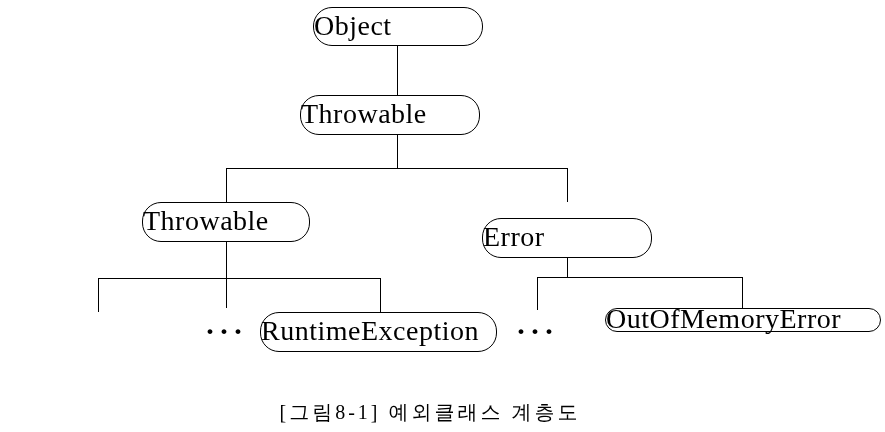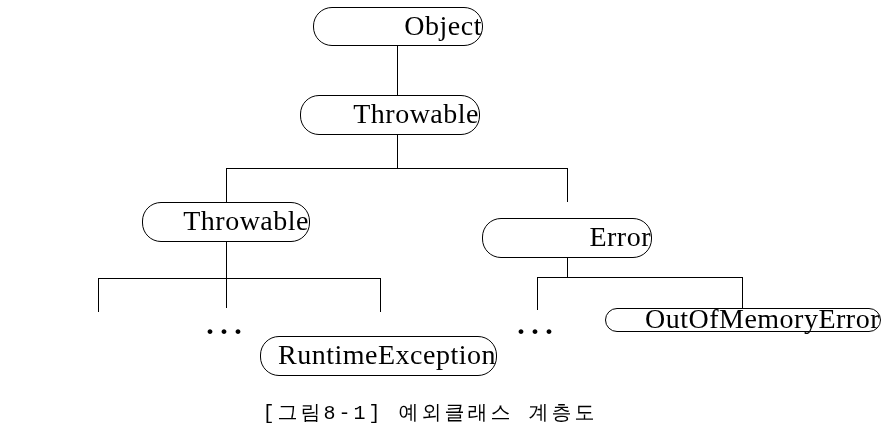--- a/index.html
+++ b/index.html
@@ -12,21 +12,21 @@
   }
   .stage { position: absolute; left: 0; top: 0; width: 885px; height: 432px; }
   .line { position: absolute; background: #000000; }
   .node {
     position: absolute;
     background: #ffffff;
     border: 1.5px solid #000000;
     border-radius: 19px;
     display: flex;
     align-items: center;
-    justify-content: flex-end;
+    justify-content: flex-start;
     box-sizing: border-box;
     z-index: 2;
   }
   .node span {
     font-size: 28px;
     letter-spacing: 0.5px;
     color: #000000;
     white-space: nowrap;
     line-height: 1;
     padding-bottom: 2px;
@@ -42,21 +42,21 @@
     letter-spacing: 4px;
     color: #000000;
     z-index: 2;
   }
   .caption {
     position: absolute;
     left: 0; right: 0;
     top: 399px;
     text-align: center;
     padding-right: 25px;
-    font-family: Liberation Mono, monospace;
+    font-family: Liberation Serif, serif;
     font-size: 20px;
     letter-spacing: 3px;
     color: #000000;
   }
 </style>
 </head>
 <body>
 
 <div class="stage">
 
@@ -84,21 +84,21 @@
 
   <div class="node" style="left:142px; top:202px; width:168px; height:40px;">
     <span>Throwable</span>
   </div>
 
   <div class="node" style="left:482px; top:218px; width:170px; height:40px;">
     <span>Error</span>
   </div>
 
 
-  <div class="node" style="left:260px; top:312px; width:237px; height:40px;margin-top:24px;">
+  <div class="node" style="left:260px; top:312px; width:237px; height:40px;">
     <span>RuntimeException</span>
   </div>
 
   <div class="node" style="left:605px; top:308px; width:276px; height:24px;">
     <span>OutOfMemoryError</span>
   </div>
 
   <div class="dots" style="left:200px; top:312px; width:52px; height:38px;">···</div>
   <div class="dots" style="left:511px; top:312px; width:52px; height:38px;">···</div>
 

